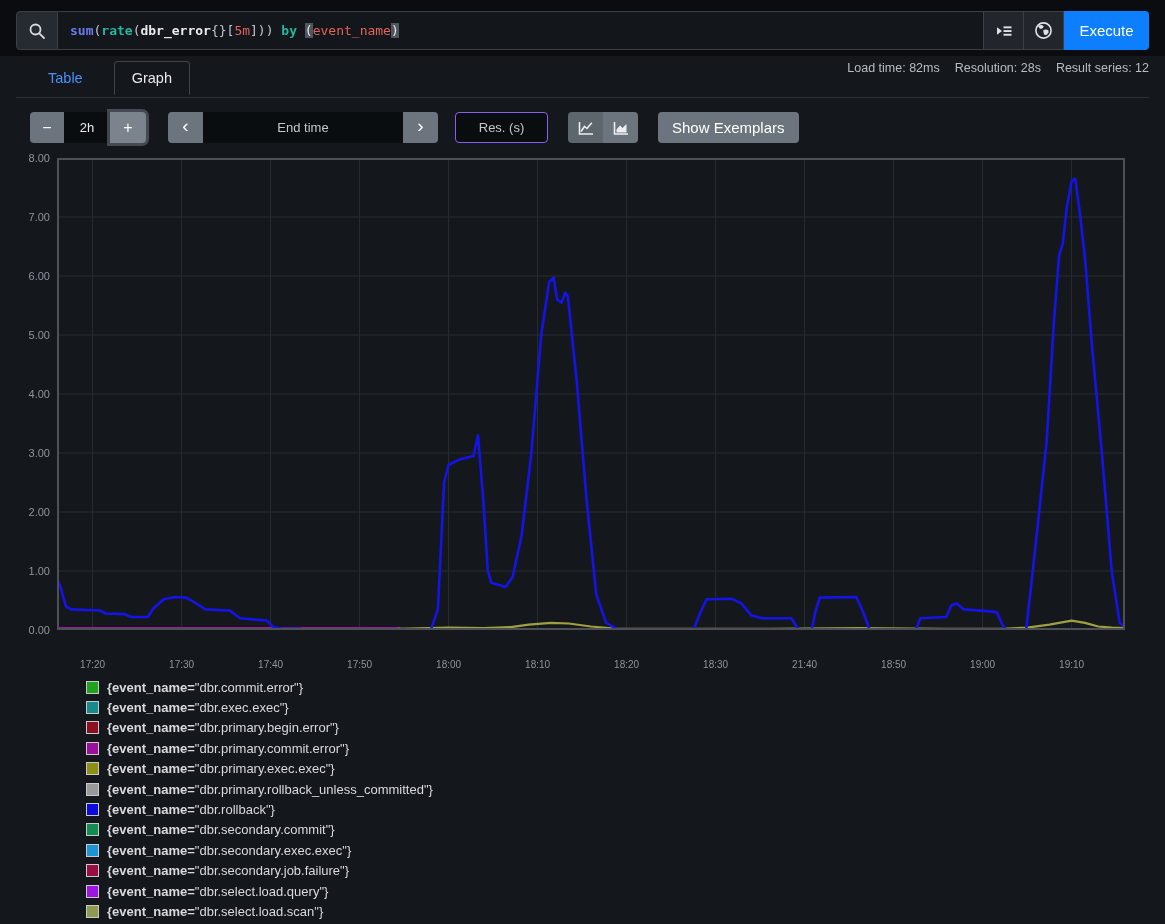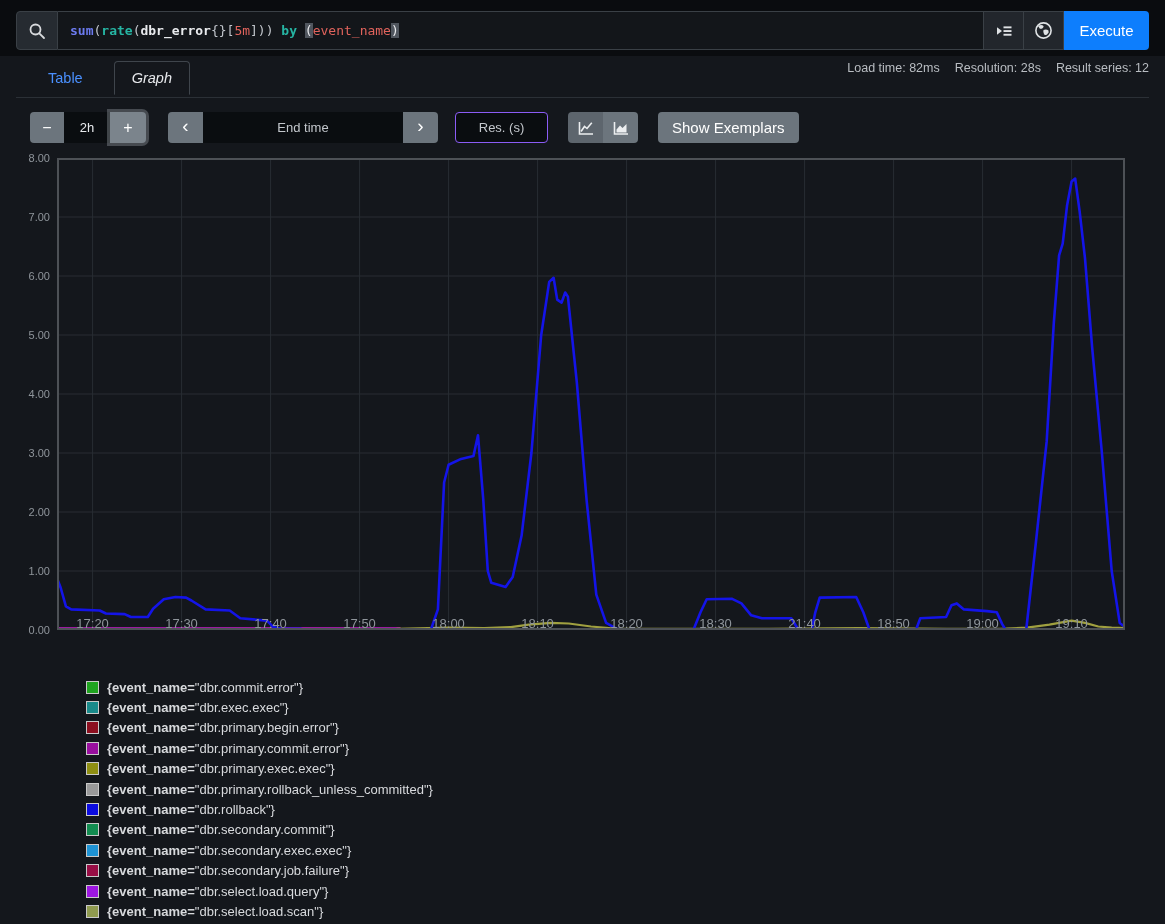--- a/index.html
+++ b/index.html
@@ -20,21 +20,21 @@
                  padding:0 12px; white-space:nowrap; overflow:hidden; color:#c2c6cc; cursor:text; }
   .execute { width:85px; background:#0d7efd; color:#fff; border:none; border-radius:0 4px 4px 0;
              font-family:"Liberation Sans",sans-serif; font-size:15px; cursor:pointer; }
 
   
   .tabs-row { position:absolute; top:61px; left:16px; right:16px; height:37px;
               border-bottom:1px solid #2b3036; display:flex; align-items:flex-start; }
   .tab { padding:8px 17px; font-size:14.5px; cursor:pointer; border:1px solid transparent;
          border-radius:4px 4px 0 0; margin-bottom:-1px; }
   .tab.inactive { color:#4a90fe; margin-left:14px; }
-  .tab.active { color:#e8eaed; background:#14171c; border-color:#3f454c #3f454c #14171c #3f454c; margin-left:13px;font-style:italic; }
+  .tab.active { color:#e8eaed; background:#14171c; border-color:#3f454c #3f454c #14171c #3f454c; margin-left:13px; }
   .stats { margin-left:auto; display:flex; gap:15px; font-size:12.5px; color:#b9bdc2; padding-bottom:14px; }
 
   
   .controls { position:absolute; top:112px; left:30px; height:31px; display:flex; align-items:center; }
   .gbtn { height:31px; background:#6c757d; border:none; color:#fff; font-size:16px; cursor:pointer;
           display:flex; align-items:center; justify-content:center; font-family:"Liberation Sans",sans-serif; }
   .dinput { height:31px; background:#0a0d10; border:1px solid #8b5cf6; color:#e8eaed;
             text-align:center; font-size:13px; font-family:"Liberation Sans",sans-serif; }
   .dinput::placeholder { color:#c3c7cc; opacity:1; }
   .bgroup { display:flex; }
@@ -47,21 +47,21 @@
   .resin { width:93px; border-radius:4px; }
   .tgl { width:35px; }
   .tgl.active { background:#5d656d; }
   .exemplars { border-radius:4px; padding:0 14px; font-size:15px; }
   .ml22 { margin-left:22px; } .ml17 { margin-left:17px; } .ml20 { margin-left:20px; }
 
   
   .chart { position:absolute; top:158px; left:0; width:1165px; height:494px; }
   .plot { position:absolute; left:57px; top:0; width:1068px; height:472px; cursor:crosshair; }
   .ylabels span { position:absolute; width:50px; text-align:right; font-size:11px; color:#8f959b; }
-  .xlabels span { position:absolute; width:60px; text-align:center; font-size:13px; color:#8f959b; top:458px; }
+  .xlabels span { position:absolute; width:60px; text-align:center; font-size:10px; color:#8f959b; top:501px; }
 
   
   .legend { position:absolute; top:677px; left:86px; }
   .legend-item { height:20.4px; display:flex; align-items:center; cursor:pointer; }
   .swatch { width:13px; height:13px; border:1.5px solid #c9c9c9; margin-right:8px; flex:none; }
   .lname { font-size:13px; color:#d8dadd; white-space:nowrap; }
   .lname b { font-weight:bold; }
   svg.icon { display:block; }
 </style>
 </head>

